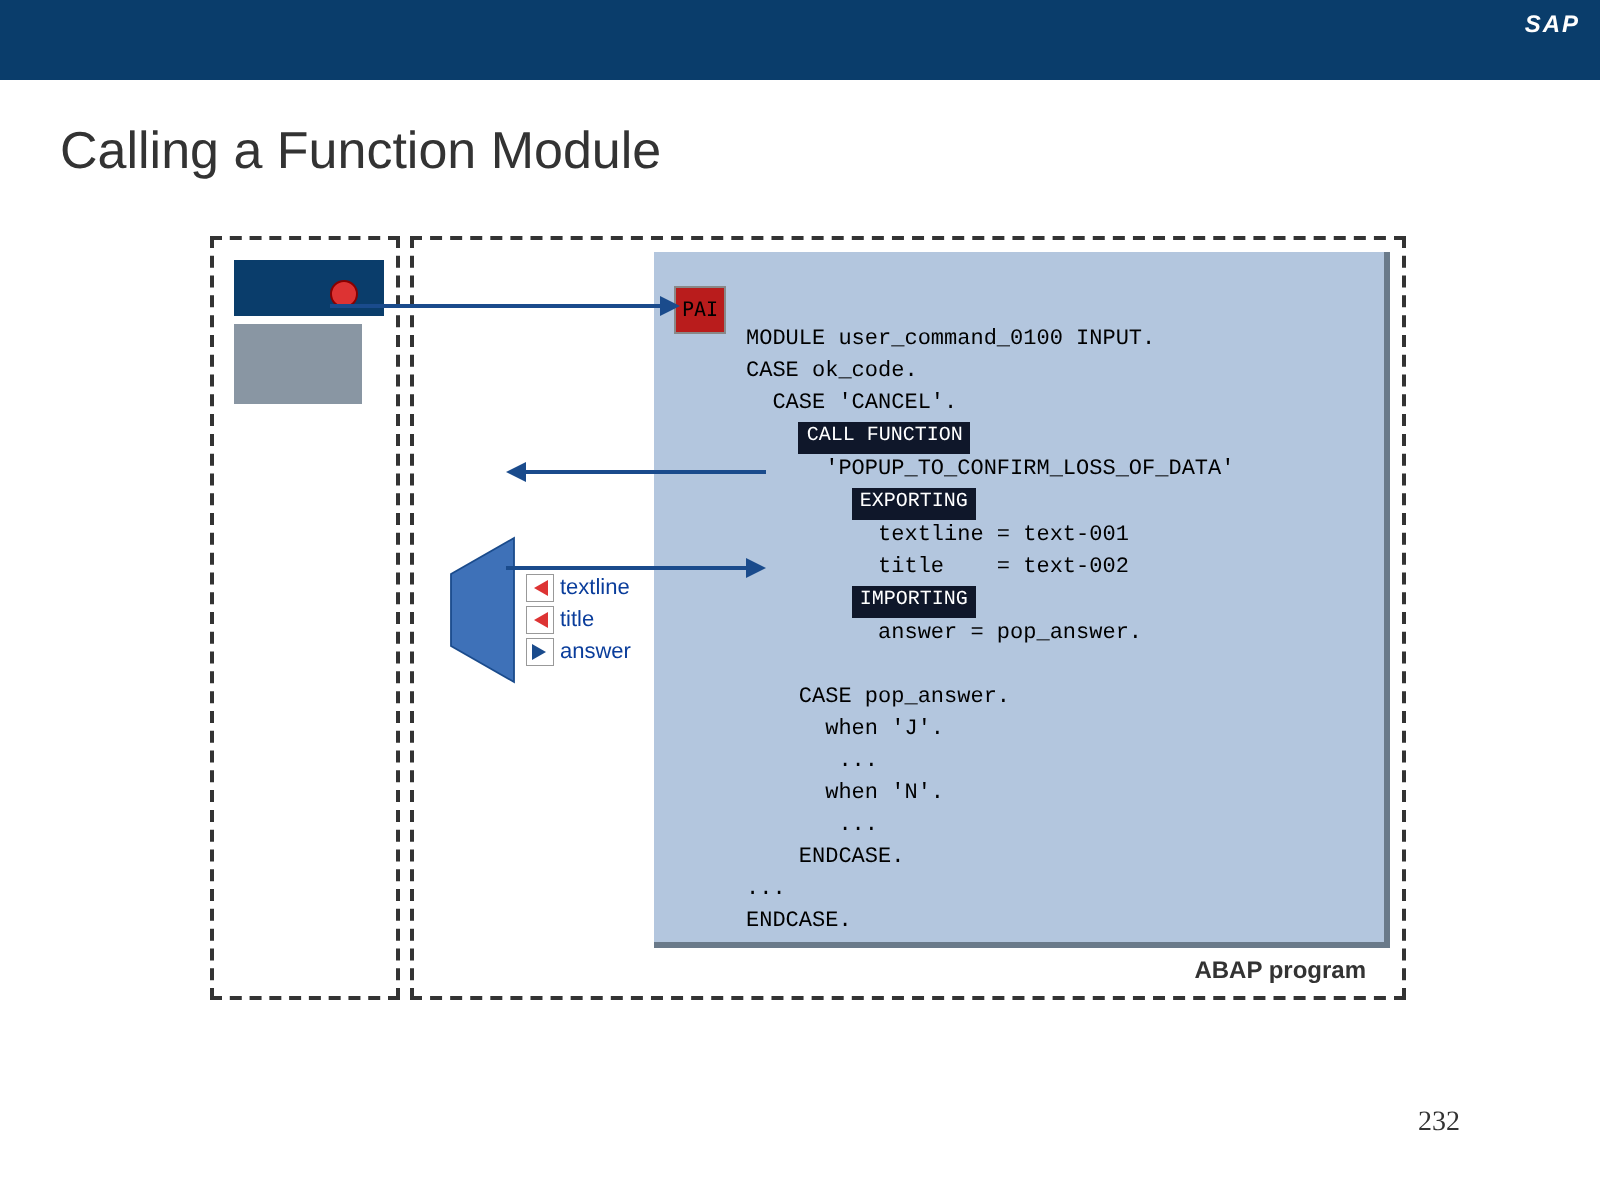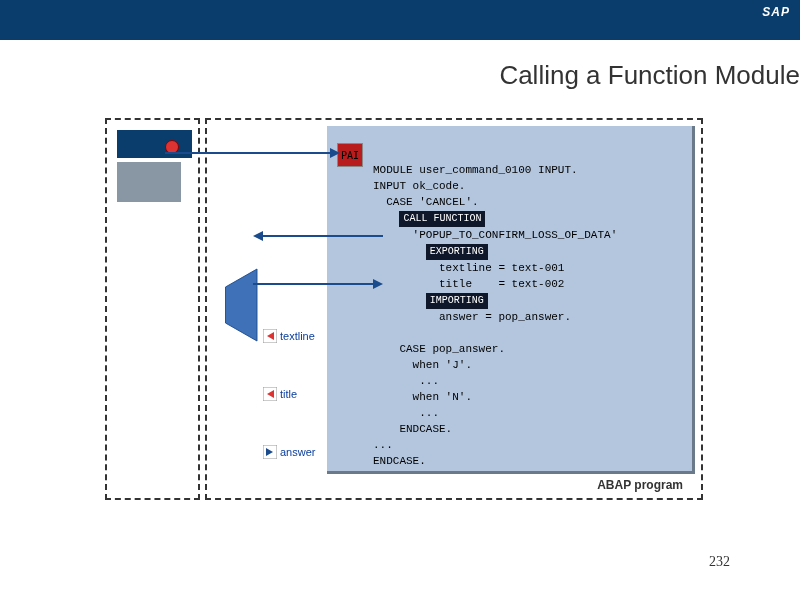--- a/index.html
+++ b/index.html
@@ -1,34 +1,34 @@
 <!DOCTYPE html>
 <html><head>
 <meta charset="utf-8">
 <style>
   * { margin: 0; padding: 0; box-sizing: border-box; }
   body { font-family: Arial, sans-serif; background: #fff; width: 800px; height: 600px; position: relative; }
   .topbar { width: 100%; height: 40px; background: #0a3d6b; position: relative; }
   .sap-logo { position: absolute; right: 10px; top: 5px; color: #fff; font-weight: bold; font-size: 12px; font-style: italic; letter-spacing: 1px; }
-  .title { font-size: 26px; color: #333; padding: 20px 0 0 30px; text-align: right; }
+  .title { font-size: 26px; color: #333; padding: 20px 0 0 30px; }
   .diagram-area { position: absolute; top: 118px; left: 105px; width: 600px; height: 385px; }
   .left-box { position: absolute; left: 0; top: 0; width: 95px; height: 382px; border: 2px dashed #333; background: #fff; }
   .dialog-box { position: absolute; left: 10px; top: 10px; width: 75px; height: 28px; background: #0a3d6b; }
   .dialog-icon { position: absolute; left: 58px; top: 20px; width: 14px; height: 14px; background: #d33; border-radius: 50%; border: 1px solid #800; }
   .dialog-body { position: absolute; left: 10px; top: 42px; width: 64px; height: 40px; background: #8996a3; }
   .right-box { position: absolute; left: 100px; top: 0; width: 498px; height: 382px; border: 2px dashed #333; background: #fff; }
   .code-panel { position: absolute; left: 120px; top: 6px; width: 368px; height: 348px; background: #b3c6de; border-right: 3px solid #6a7a8a; border-bottom: 3px solid #6a7a8a; }
   .pai-box { position: absolute; left: 130px; top: 23px; width: 26px; height: 24px; background: #b91c1c; border: 1px solid #888; font-size: 10px; text-align: center; line-height: 24px; font-family: monospace; }
   .code { position: absolute; left: 166px; top: 26px; font-family: 'Courier New', monospace; font-size: 11px; line-height: 16px; color: #000; white-space: pre; }
   .kw { display: inline-block; background: #0f172a; color: #fff; padding: 0 4px; font-size: 10px; }
   .abap-label { position: absolute; right: 18px; bottom: 6px; font-size: 12px; font-weight: bold; color: #333; margin-top: 40px; }
   .speaker { position: absolute; left: 5px; top: 140px; width: 90px; height: 90px; }
   .speaker svg { width: 100%; height: 100%; }
   .params { position: absolute; left: 56px; top: 166px; font-size: 11px; color: #0a3d9b; }
-  .param-row { display: flex; align-items: center; height: 16px; margin-top: 42px; }
+  .param-row { display: flex; align-items: center; height: 16px; }
   .param-arrow { width: 14px; height: 14px; margin-right: 3px; }
   .arrow { position: absolute; }
   .arrow-line { stroke: #1a4b8c; stroke-width: 2; fill: none; }
   .arrow-head { fill: #1a4b8c; }
   .page-num { position: absolute; right: 70px; bottom: 30px; font-size: 14px; color: #333; font-family: Liberation Serif, serif; }
 </style>
 </head>
 <body>
 
 <div class="topbar">
@@ -43,21 +43,21 @@
     <div class="dialog-icon"></div>
     <div class="dialog-body"></div>
   </div>
 
   <div class="right-box">
     <div class="code-panel"></div>
     <div class="pai-box">PAI</div>
 
     <div class="code">
 <span>MODULE user_command_0100 INPUT.</span>
-<span>INPUT ok_code.</span>
+<span>CASE ok_code.</span>
 <span>  CASE 'CANCEL'.</span>
     <span class="kw">CALL FUNCTION</span>
 <span>      'POPUP_TO_CONFIRM_LOSS_OF_DATA'</span>
         <span class="kw">EXPORTING</span>
 <span>          textline = text-001</span>
 <span>          title    = text-002</span>
         <span class="kw">IMPORTING</span>
 <span>          answer = pop_answer.</span>
 <span></span>
 <span>    CASE pop_answer.</span>

